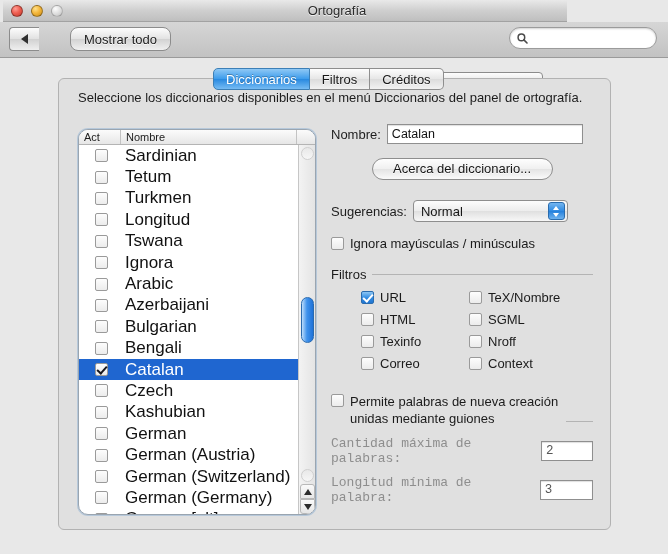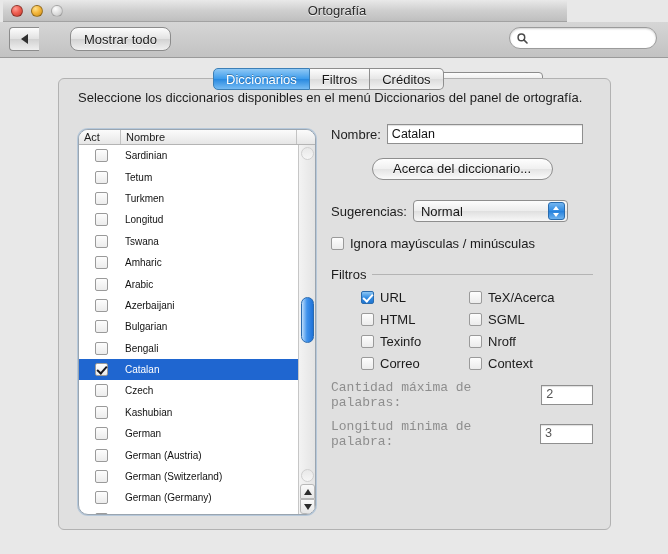--- a/index.html
+++ b/index.html
@@ -108,21 +108,21 @@
     display:flex; height:15px;
     background:linear-gradient(to bottom,#fbfbfb 0%,#e6e6e6 100%);
     border-bottom:1px solid #b4b4b4; font-size:11px; color:#1c1c1c;
   }
   .listhead .hc { display:flex; align-items:center; padding-left:5px; border-right:1px solid #c3c3c3; }
   .hc.act { width:42px; }
   .hc.nombre { flex:1; }
   .hc.spare { width:18px; border-right:none; }
 
   .listbody { position:absolute; left:0; top:15px; width:219px; height:371px; overflow:hidden; }
-  .row { display:flex; align-items:center; height:21.4px; padding-left:16px; font-size:10px; color:#111; }
+  .row { display:flex; align-items:center; height:21.4px; padding-left:16px; font-size:17px; color:#111; }
   .row.selected { background:#1f66d0; color:#fff; }
   .cb {
     width:13px; height:13px; flex:none;
     background:linear-gradient(to bottom,#fdfdfd 0%,#ececec 100%);
     border:1px solid #9a9a9a; border-radius:2px;
     margin-right:17px; position:relative;
   }
   .cb.checked { background:linear-gradient(to bottom,#fdfdfd 0%,#ececec 100%); }
   .cb.checked::after {
     content:""; position:absolute; left:3px; top:0px;
@@ -288,21 +288,21 @@
           <div class="row">
             <span class="cb"></span>
             <span>Longitud</span>
           </div>
           <div class="row">
             <span class="cb"></span>
             <span>Tswana</span>
           </div>
           <div class="row">
             <span class="cb"></span>
-            <span>Amharic</span>
+            <span>Ignora</span>
           </div>
           <div class="row">
             <span class="cb"></span>
             <span>Arabic</span>
           </div>
           <div class="row">
             <span class="cb"></span>
             <span>Azerbaijani</span>
           </div>
           <div class="row">
@@ -390,21 +390,21 @@
         <span class="line"></span>
       </div>
 
       <div class="filters-grid" id="filters-grid">
           <div class="chk-row">
             <span class="chk on"></span>
             <span>URL</span>
           </div>
           <div class="chk-row">
             <span class="chk"></span>
-            <span>TeX/Acerca</span>
+            <span>TeX/Nombre</span>
           </div>
           <div class="chk-row">
             <span class="chk"></span>
             <span>HTML</span>
           </div>
           <div class="chk-row">
             <span class="chk"></span>
             <span>SGML</span>
           </div>
           <div class="chk-row">
@@ -418,20 +418,28 @@
           <div class="chk-row">
             <span class="chk"></span>
             <span>Correo</span>
           </div>
           <div class="chk-row">
             <span class="chk"></span>
             <span>Context</span>
           </div>
         </div>
 
+      <div class="hyphen-row">
+        <span class="chk"></span>
+        <span class="hyphen-text">
+          <span>Permite palabras de nueva creación</span><br>
+          <span>unidas mediante guiones</span>
+        </span>
+        <span class="hyphen-rule"></span>
+      </div>
 
       <div class="num-row">
         <span class="num-label">Cantidad máxima de palabras:</span>
         <div class="textfield num-field">2</div>
       </div>
 
       <div class="num-row">
         <span class="num-label">Longitud mínima de palabra:</span>
         <div class="textfield num-field">3</div>
       </div>

